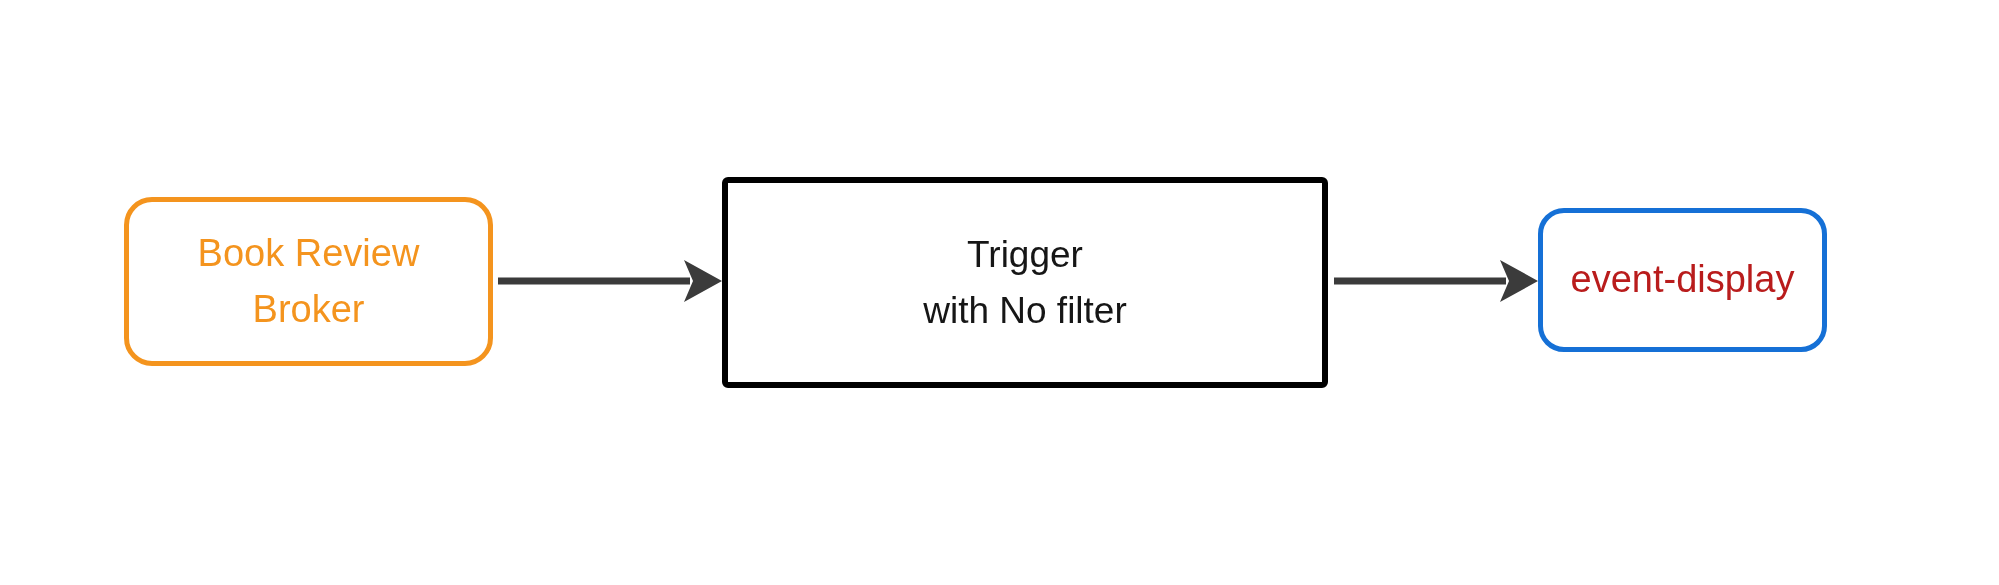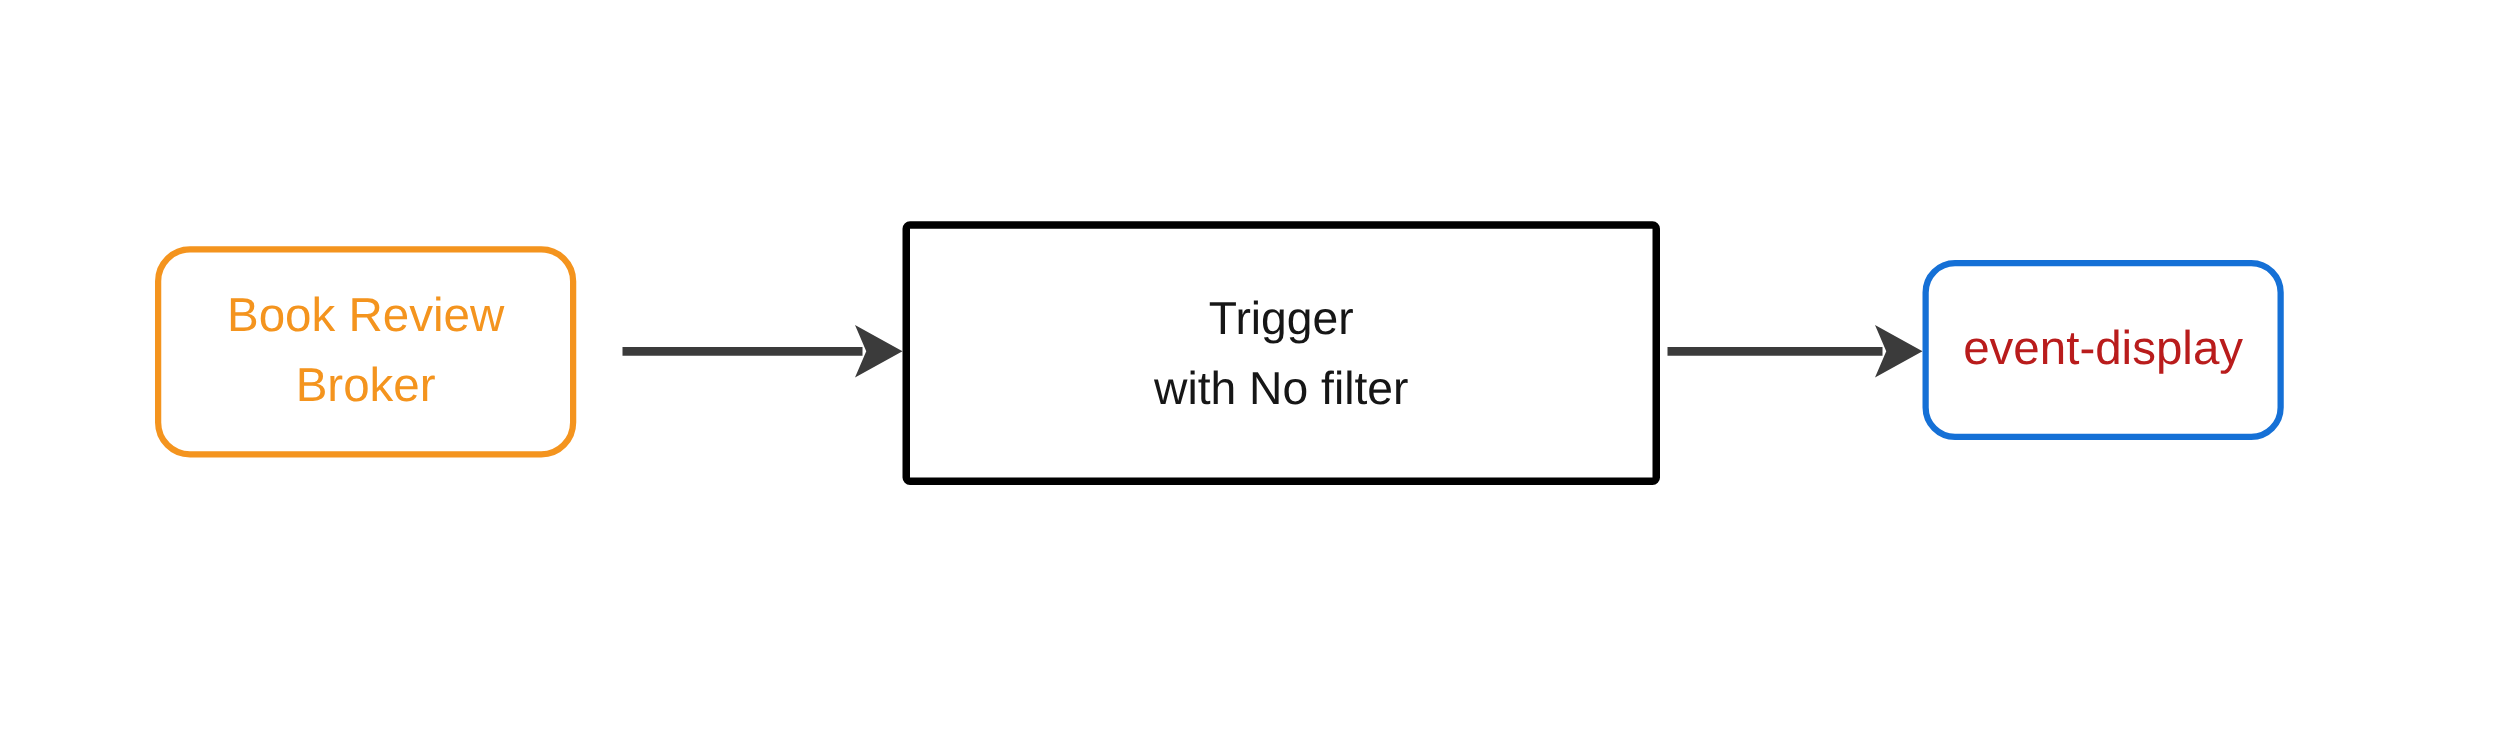--- a/index.html
+++ b/index.html
@@ -26,21 +26,21 @@
     border-style: solid;
   }
   .node-label {
     white-space: pre-line;
     font-size: 38px;
     line-height: 1.45;
   }
   .node-broker {
     left: 124px;
     top: 197px;
-    width: 337px;
+    width: 369px;
     height: 169px;
     border-width: 5px;
     border-radius: 28px;
   }
   .node-trigger {
     left: 722px;
     top: 177px;
     width: 606px;
     height: 211px;
     border-width: 6px;

